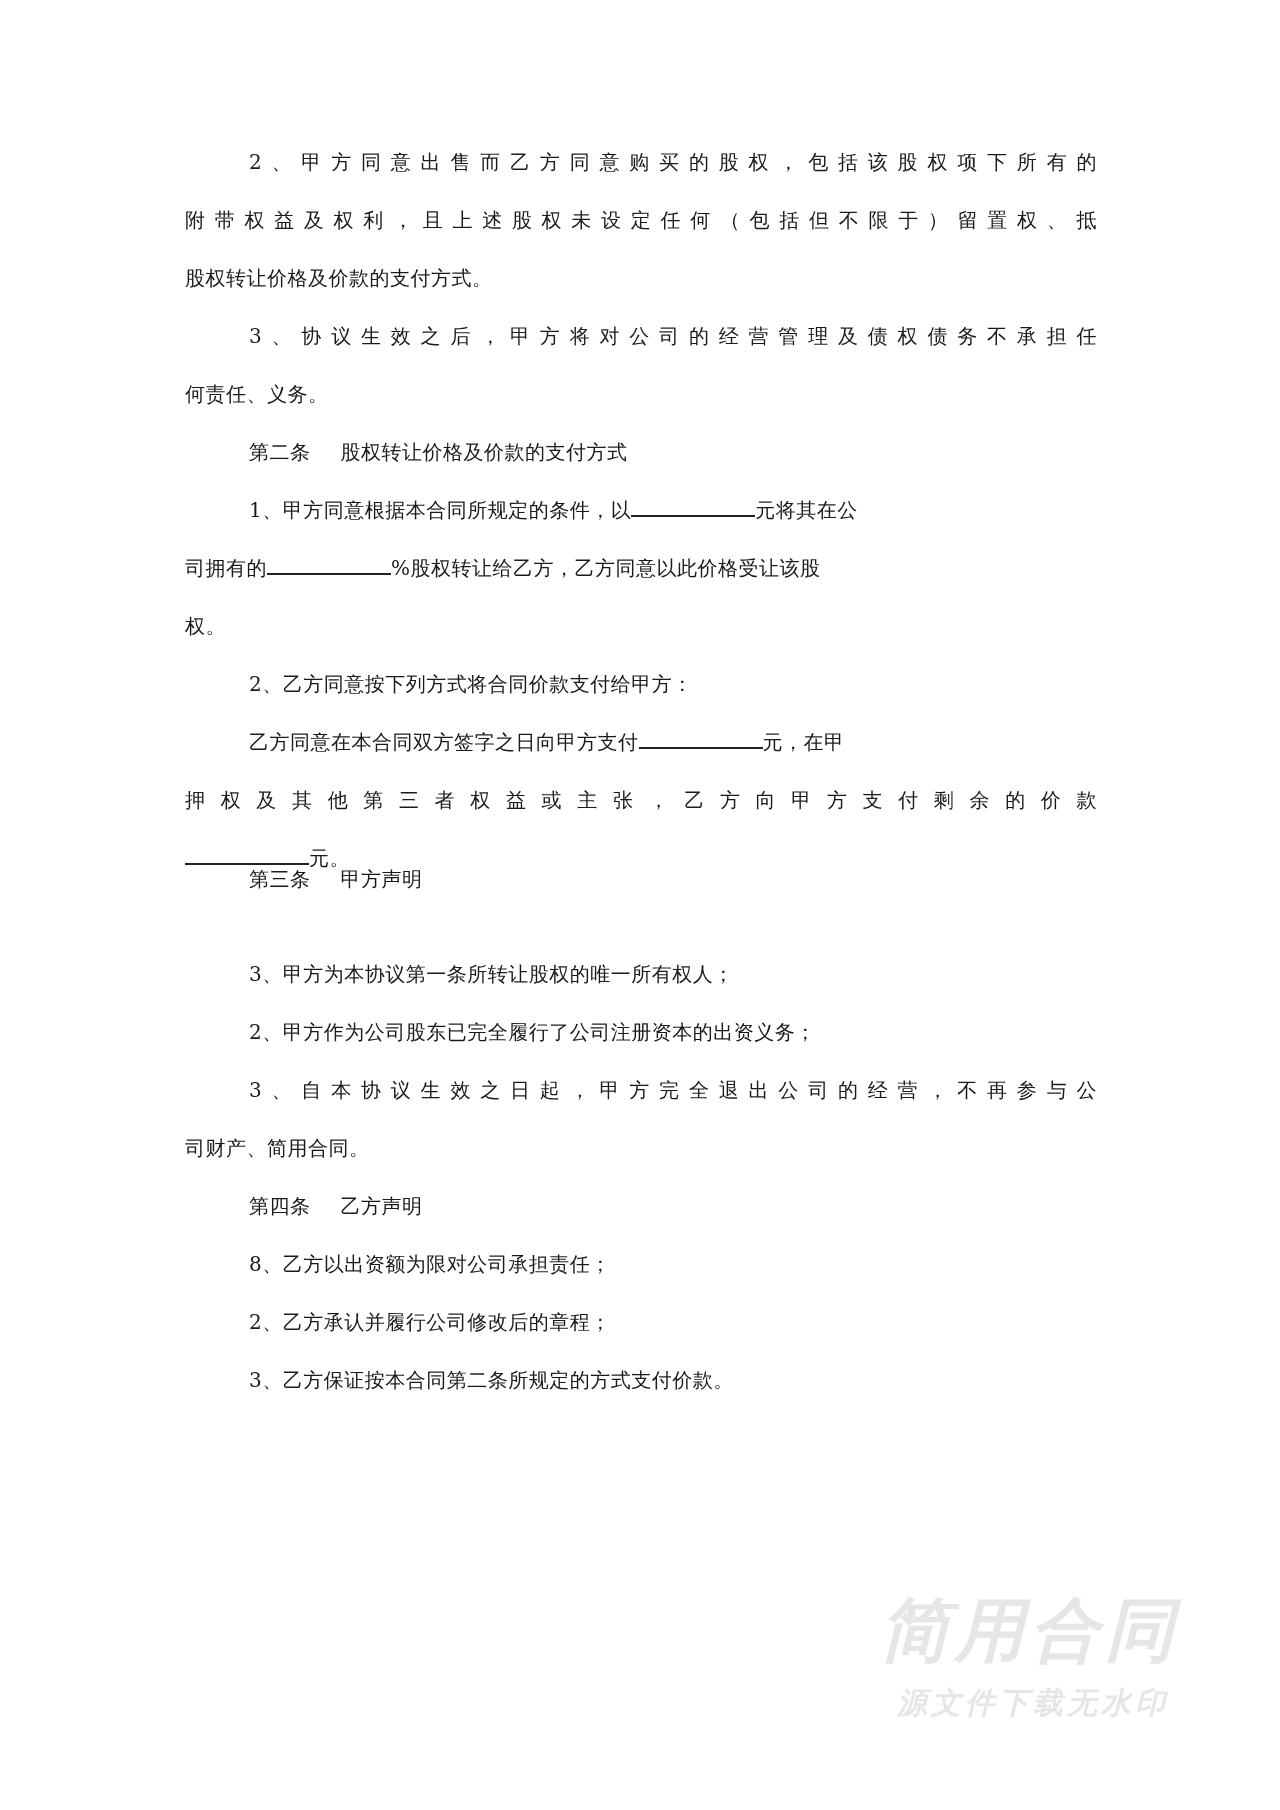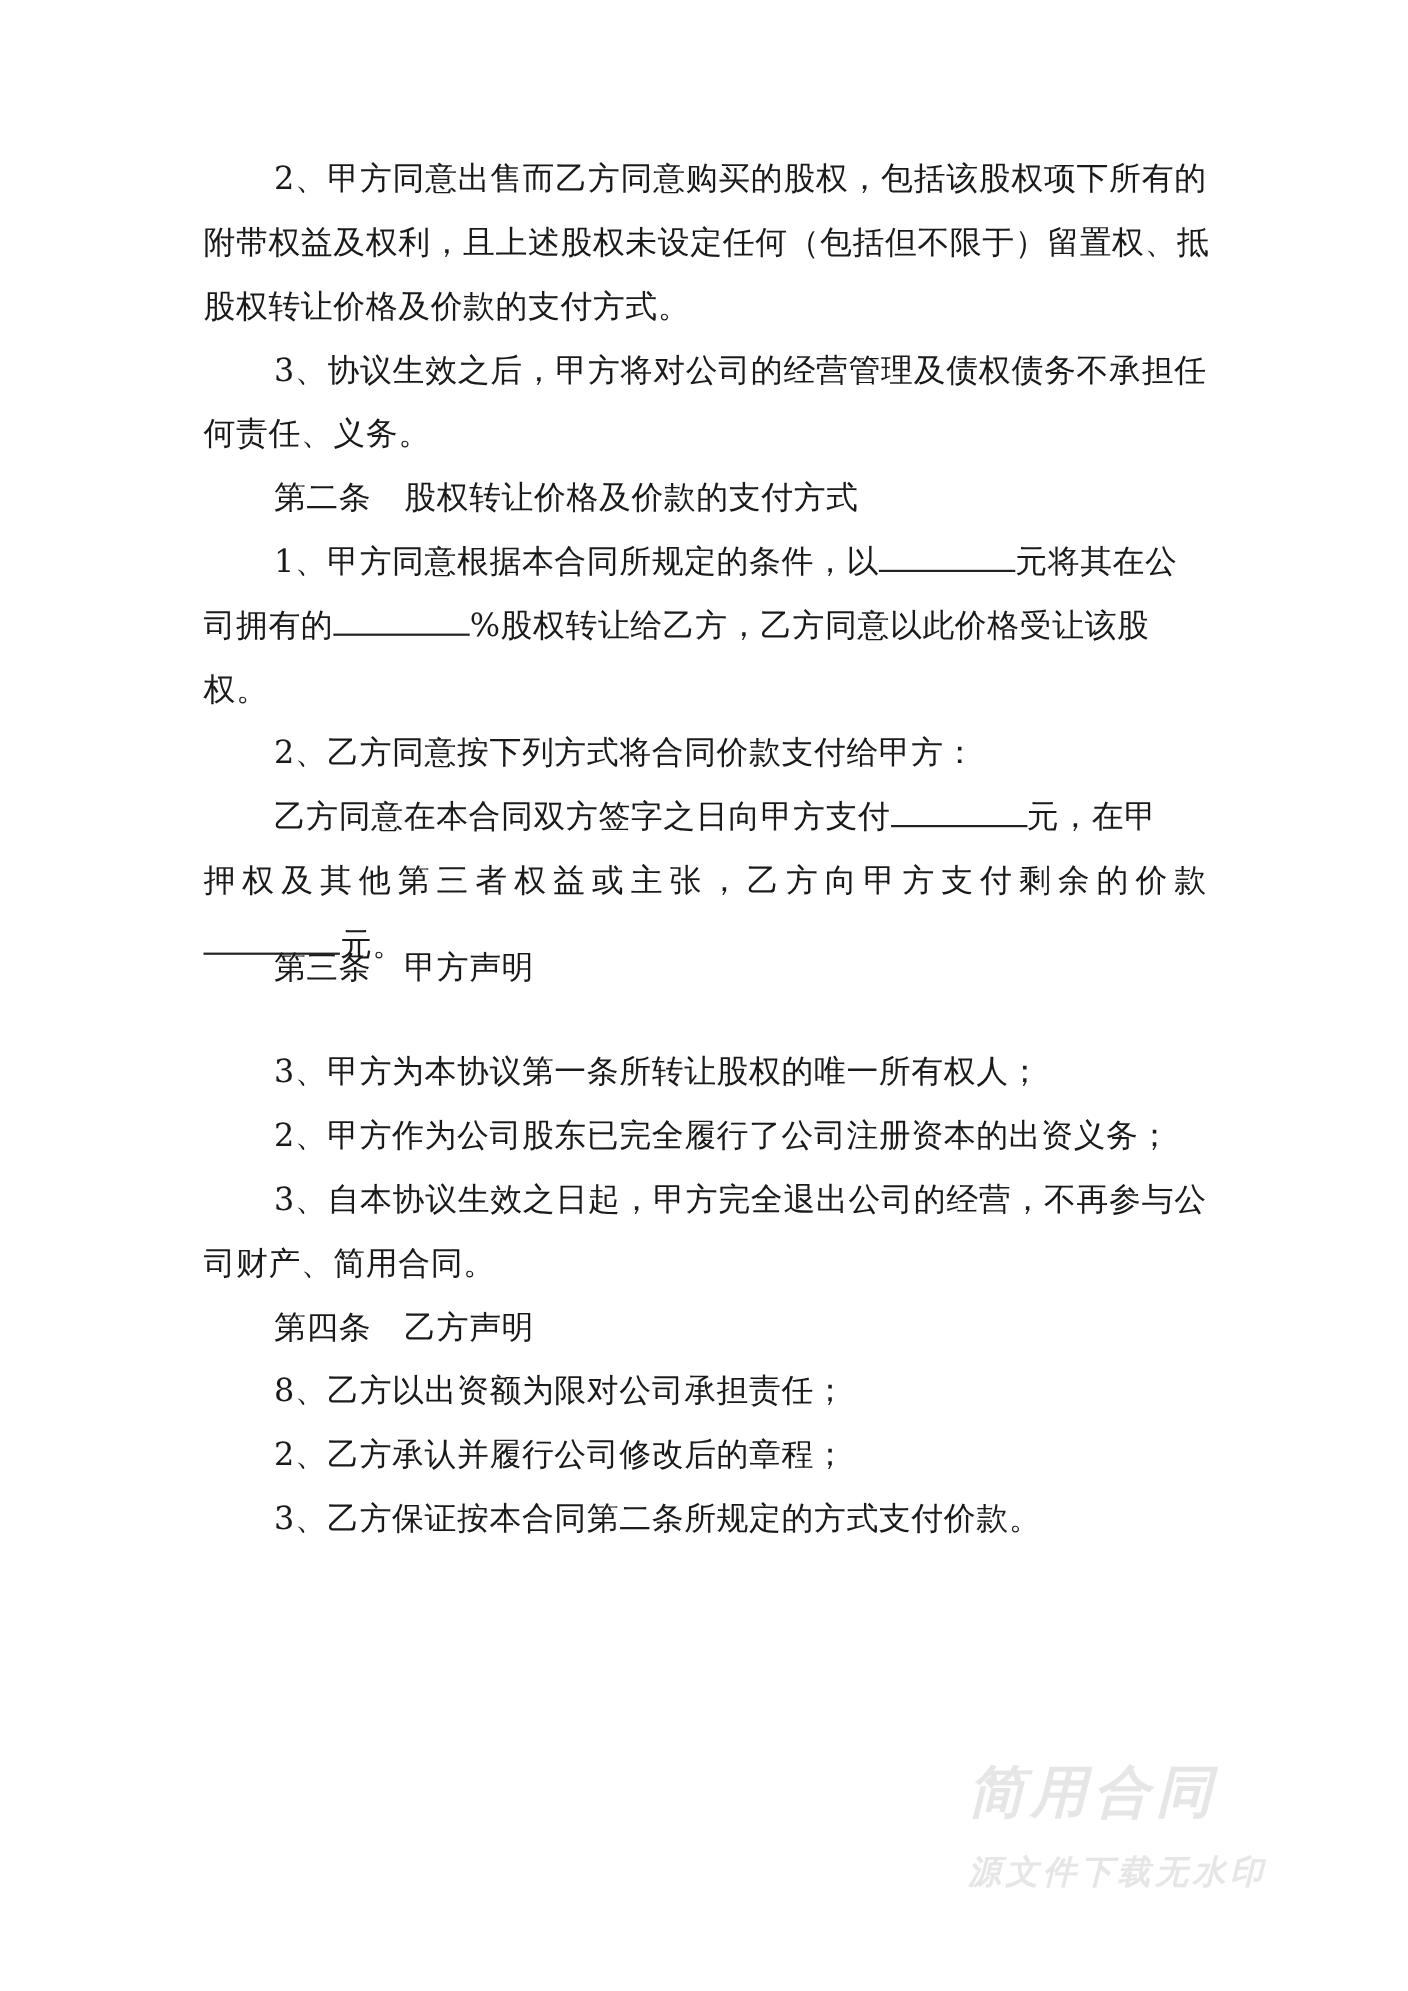--- a/index.html
+++ b/index.html
@@ -1,28 +1,28 @@
 <!DOCTYPE html>
 <html><head>
 <meta charset="utf-8">
 <style>
   html, body { margin: 0; padding: 0; background: #ffffff; }
   body { width: 1280px; height: 1810px; position: relative; overflow: hidden;
          font-family: "DejaVu Serif", "Liberation Serif", serif; color: #1a1a1a; }
   .page { position: absolute; left: 185px; top: 142px; width: 912px; }
   .line { position: absolute; left: 0; width: 912px; height: 40px;
-          font-size: 29px; line-height: 40px; white-space: nowrap; letter-spacing: 0.5px; }
+          font-size: 20px; line-height: 40px; white-space: nowrap; letter-spacing: 0.5px; }
   .line.justify { text-align: justify; text-align-last: justify; }
   .indent { padding-left: 64px; box-sizing: border-box; }
   .blank { display: inline-block; border-bottom: 2px solid #222; height: 22px; vertical-align: baseline; }
   .heading-gap { display: inline-block; width: 30px; }
   .watermark { position: absolute; left: 880px; top: 1590px; width: 330px; color: #e6e6e6;
                font-family: "DejaVu Sans", "Liberation Sans", sans-serif; font-weight: bold; font-style: italic; }
-  .wm-big { font-size: 51px; letter-spacing: 6px; line-height: 80px; }
-  .wm-small { font-size: 30px; letter-spacing: 4px; line-height: 50px; margin-top: 8px; }
+  .wm-big { font-size: 69px; letter-spacing: 6px; line-height: 80px; }
+  .wm-small { font-size: 30px; letter-spacing: 4px; line-height: 50px; margin-top: 8px; margin-left: 17px; }
 </style>
 </head>
 <body>
 
 <div class="page">
 
   <div class="line justify indent" style="top:0px">2、甲方同意出售而乙方同意购买的股权，包括该股权项下所有的</div>
   <div class="line justify" style="top:58px">附带权益及权利，且上述股权未设定任何（包括但不限于）留置权、抵</div>
   <div class="line" style="top:116px">股权转让价格及价款的支付方式。</div>
 

